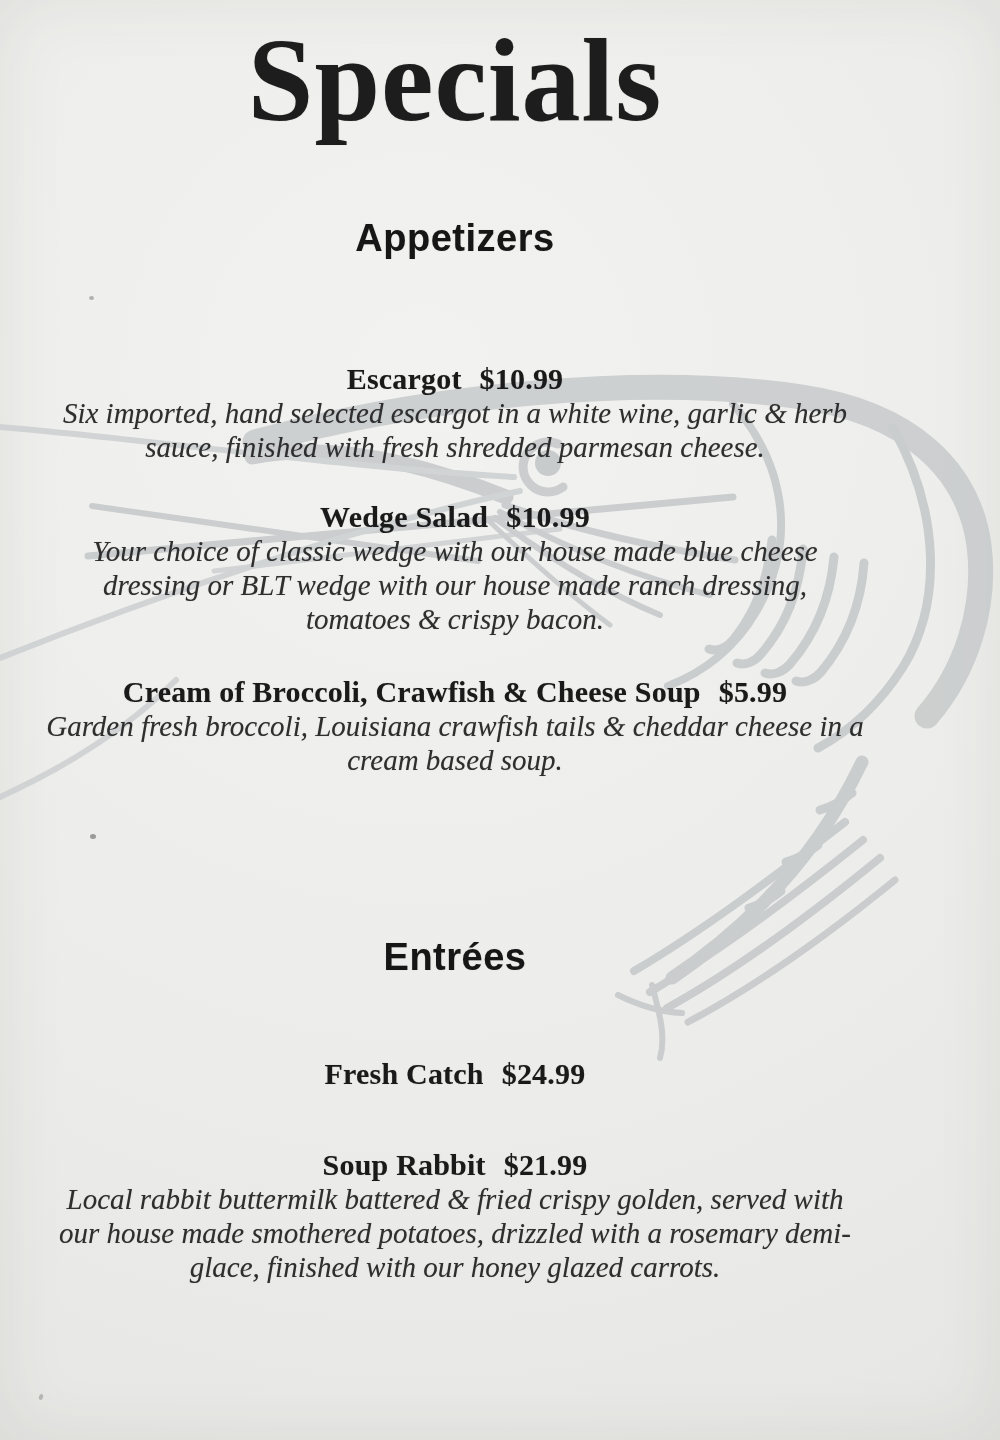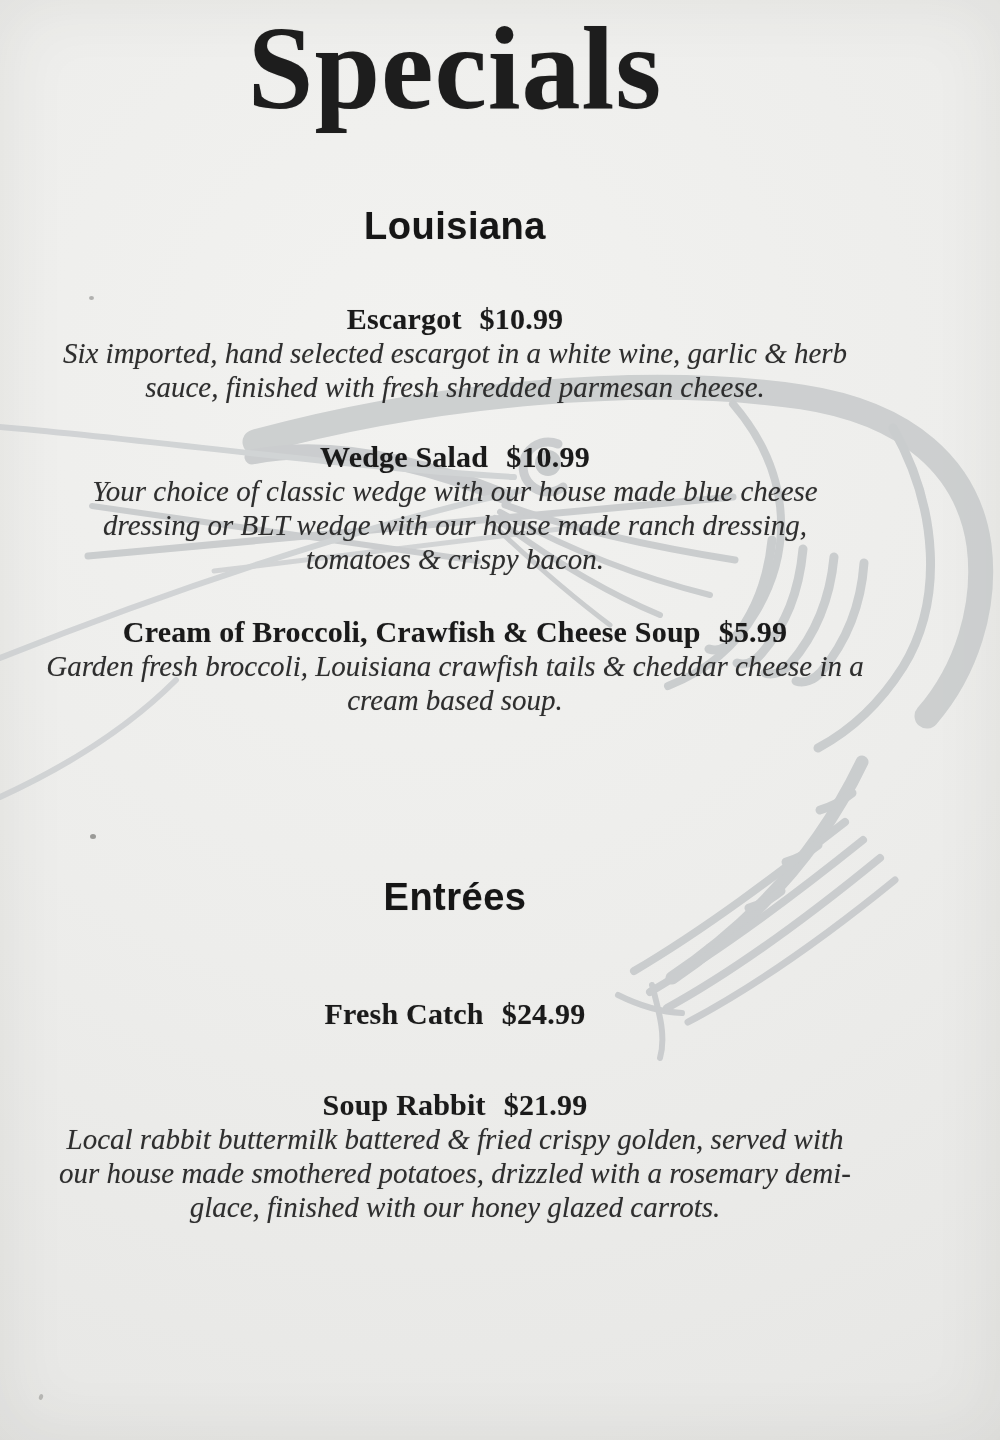--- a/index.html
+++ b/index.html
@@ -13,21 +13,21 @@
     background:radial-gradient(135% 95% at 42% 26%, #f2f2f0 0%, #ededeb 45%, #e8e8e6 78%, #e2e2e0 100%);
     box-shadow:inset 0 0 70px rgba(60,60,55,0.08);
   }
   .watermark{position:absolute;left:0;top:0;z-index:1;pointer-events:none;}
   .content{
     position:relative;z-index:2;width:910px;text-align:center;
     color:#2d2d2d;
     text-shadow:0 0 1px rgba(40,40,40,0.28);
   }
   h1.page-title{
-    margin:0;padding-top:4px;
+    margin:0;padding-top:16px;
     font-family:"Liberation Serif","DejaVu Serif",serif;
     font-weight:700;font-size:118px;line-height:130px;
     letter-spacing:1px;color:#1d1d1d;
   }
   h2.section-heading{
     margin:0;
     font-family:"Liberation Sans","DejaVu Sans",sans-serif;
     font-weight:700;font-size:38px;line-height:48px;
     letter-spacing:0.5px;color:#161616;
   }
@@ -35,21 +35,21 @@
   #section-entrees h2{margin-top:156px;}
   .item{margin:0;}
   .item-title{
     font-weight:700;font-size:30px;line-height:34px;
     color:#1a1a1a;letter-spacing:0.2px;
   }
   .item-price{margin-left:0.6em;}
   .item-desc{
     margin:0 auto;font-size:29px;line-height:34px;color:#2e2e2e;font-style:italic;
   }
-  #item-escargot{margin-top:52px;}
+  #item-escargot{margin-top:100px;}
   #item-wedge{margin-top:36px;}
   #item-soup{margin-top:39px;}
   #item-catch{margin-top:76px;}
   #item-rabbit{margin-top:57px;}
   .w810{max-width:810px;}
   .w760{max-width:760px;}
   .w830{max-width:830px;}
   .w800{max-width:800px;}
   .speck{position:absolute;z-index:2;border-radius:50%;background:#7d7d7b;}
   .speck.s1{left:89px;top:296px;width:5px;height:4px;opacity:0.55;}
@@ -110,21 +110,21 @@
 
   <div class="speck s1"></div>
   <div class="speck s2"></div>
   <div class="speck s3"></div>
 
   <div class="content">
 
     <h1 class="page-title">Specials</h1>
 
     <section id="section-appetizers">
-      <h2 class="section-heading">Louisiana</h2>
+      <h2 class="section-heading">Appetizers</h2>
 
       <div class="item" id="item-escargot">
         <div class="item-title">
           <span class="item-name">Escargot</span><span class="item-price">$10.99</span>
         </div>
         <p class="item-desc w810">Six imported, hand selected escargot in a white wine, garlic &amp; herb sauce, finished with fresh shredded parmesan cheese.</p>
       </div>
 
       <div class="item" id="item-wedge">
         <div class="item-title">

